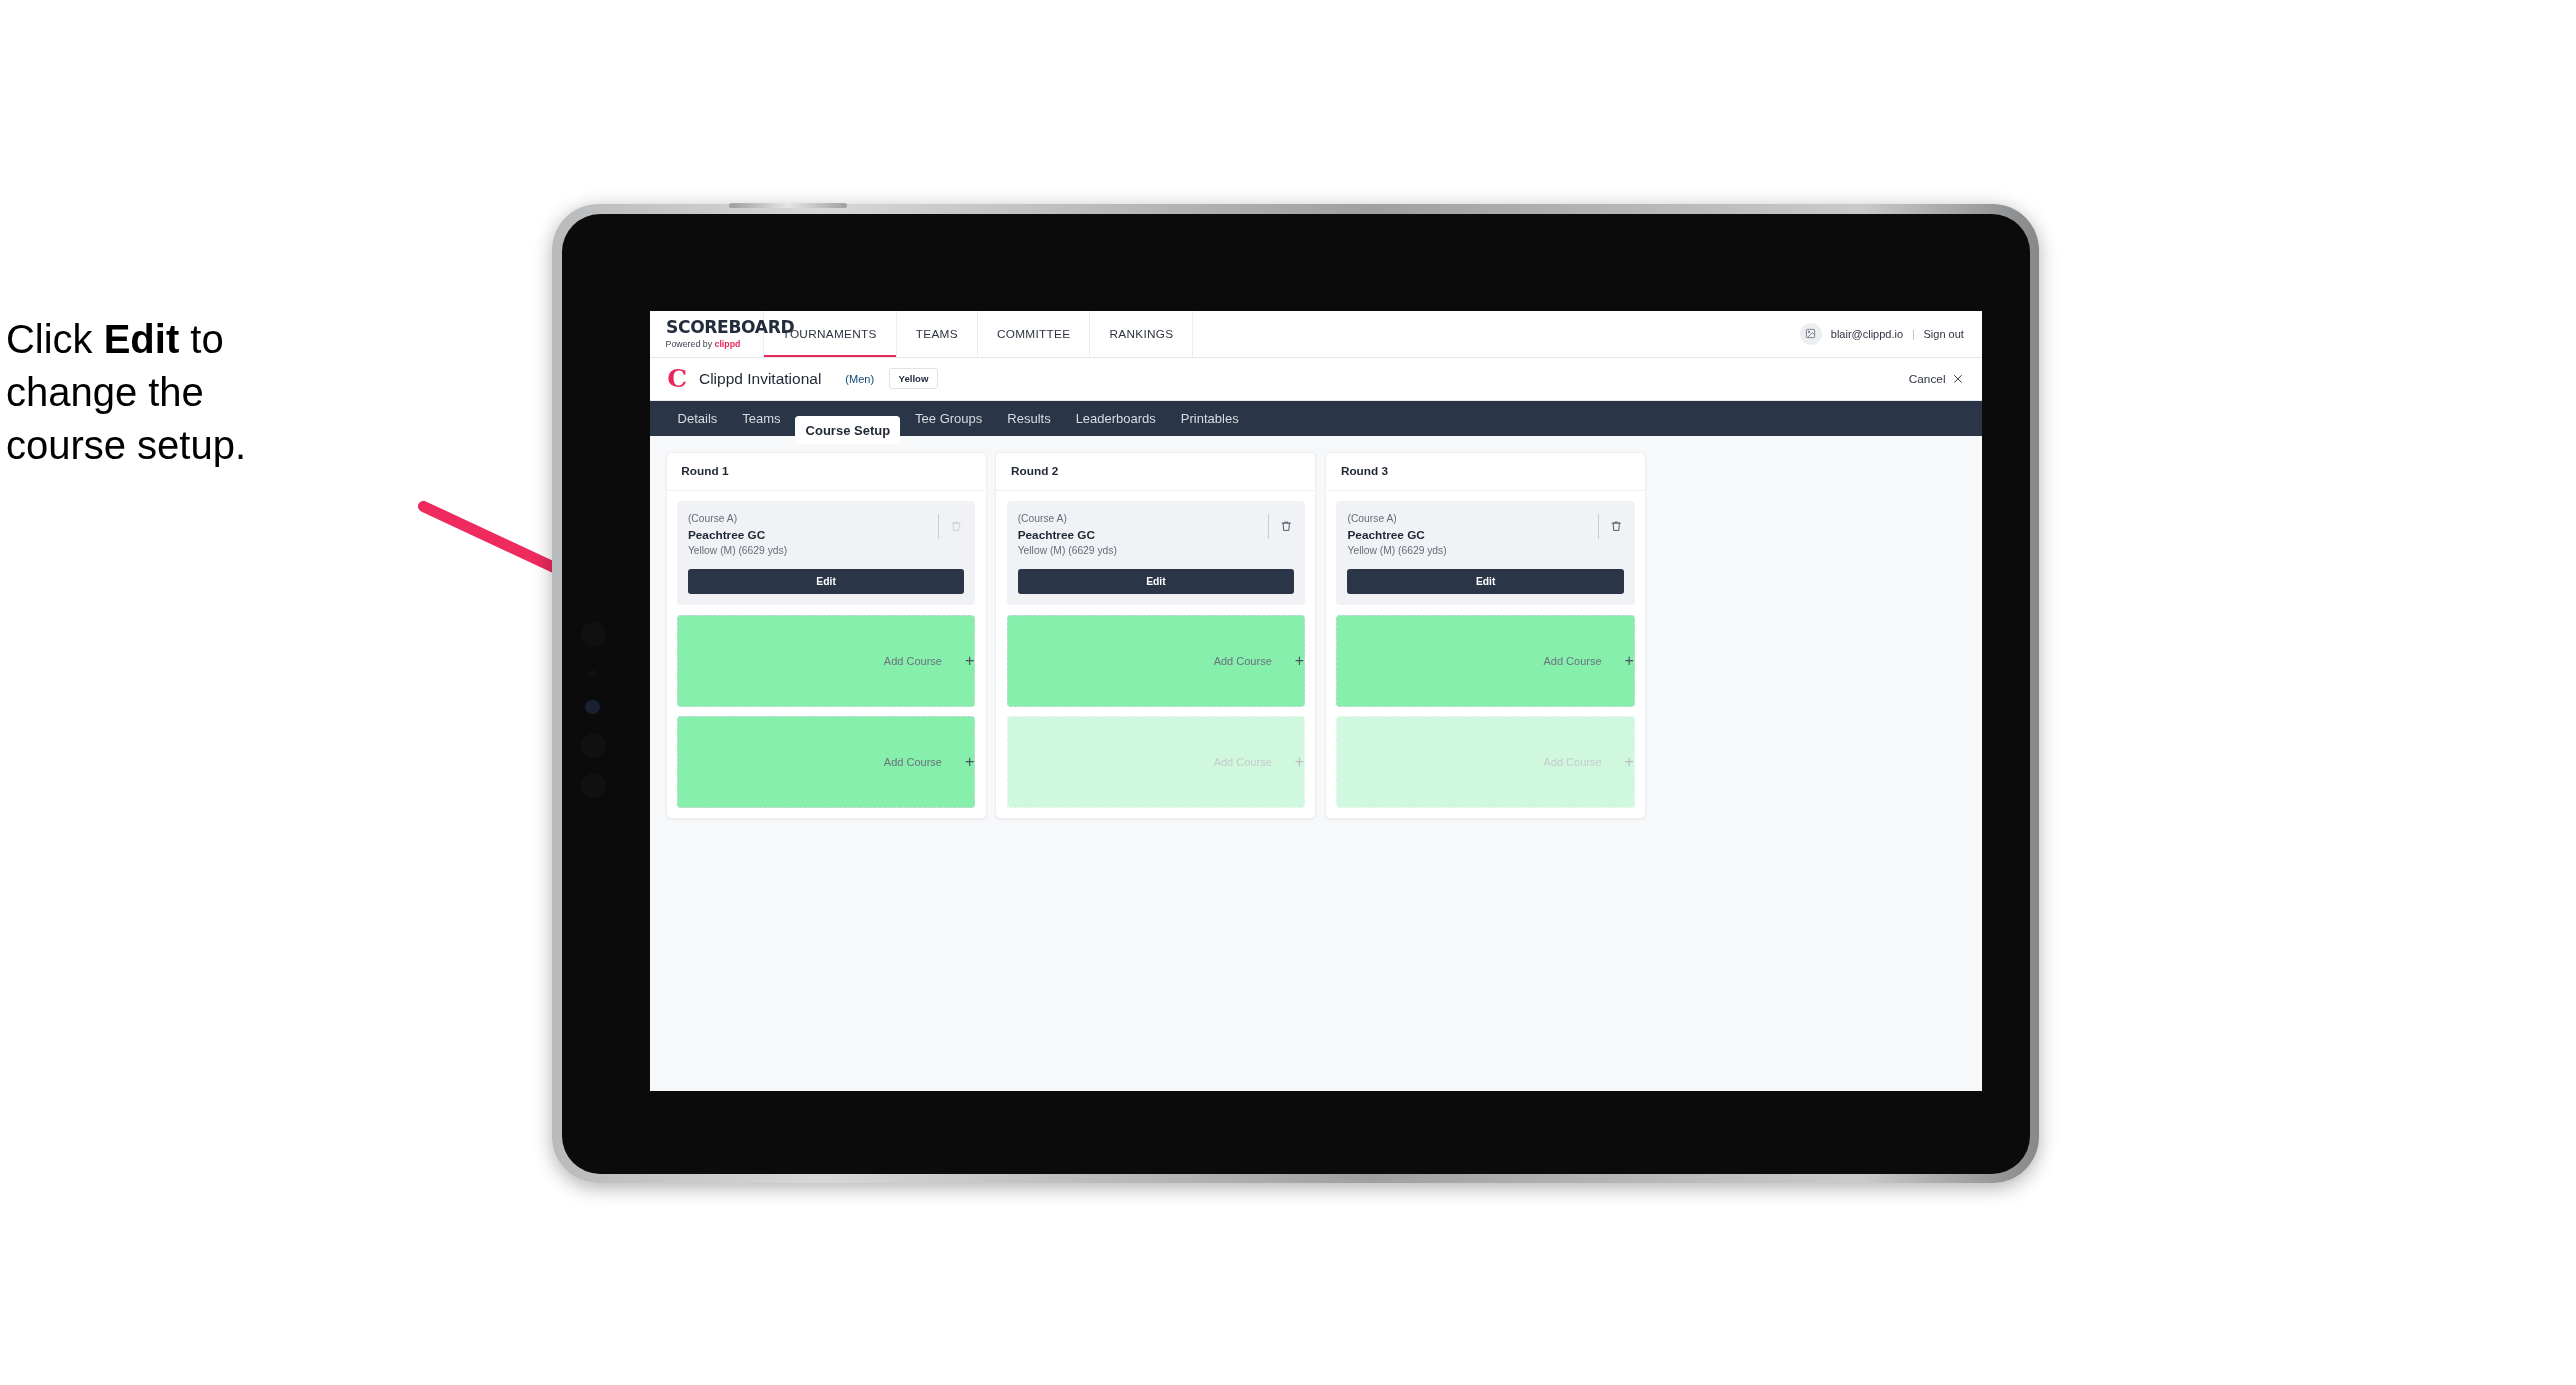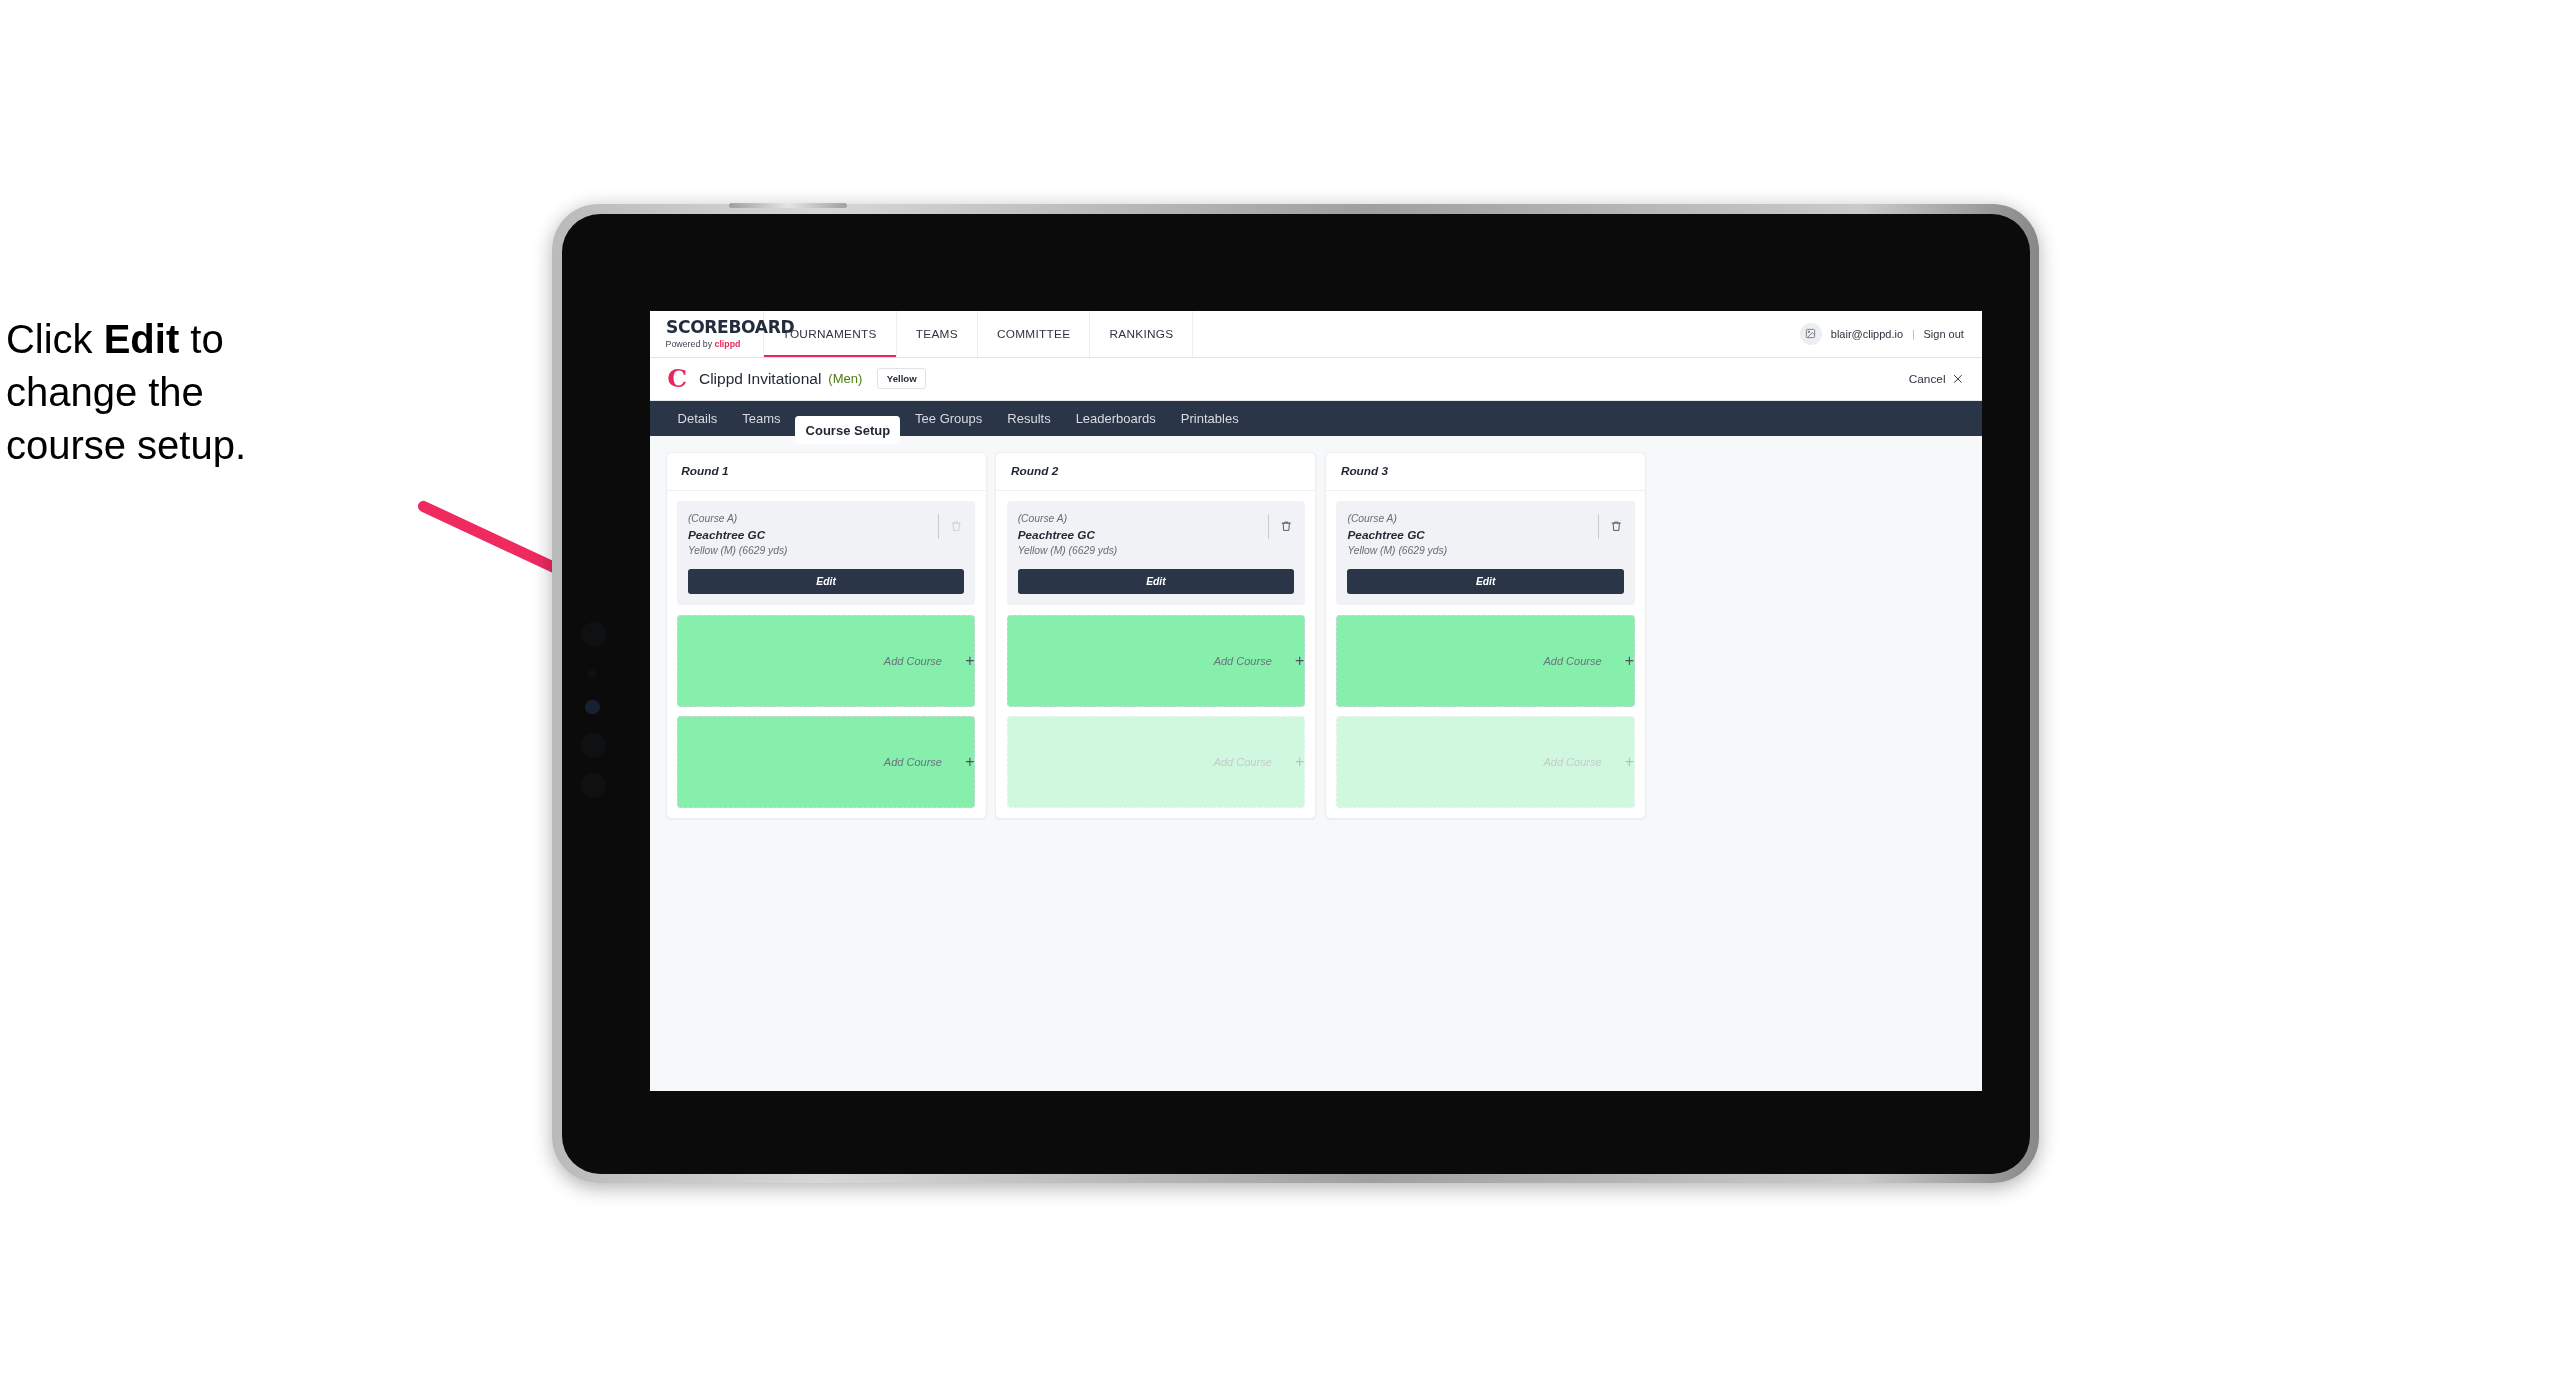--- a/index.html
+++ b/index.html
@@ -56,35 +56,35 @@
   #avatar svg{width:11px;height:11px;}
   .divider-pipe{color:#b9bdc5;}
   #signout{cursor:pointer;}
 
   
   #eventbar{height:42px;background:#fff;display:flex;align-items:center;padding:0 17.7px;
             border-bottom:0.7px solid #e6e8ec;}
   #clippd-c{font-family:"DejaVu Serif",serif;font-weight:700;font-size:25px;color:#e8275a;
             line-height:1;margin-right:11.8px;}
   #event-name{font-size:15.5px;color:#1f2733;}
-  #event-gender{font-size:13px;color:#4d7c0f;margin-left:7px;}
+  #event-gender{font-size:11px;color:#0c4a6e;margin-left:24px;}
   #hosting-badge{margin-left:14.7px;border:0.7px solid #dfe2e7;border-radius:2.9px;
     padding:4.4px 8.8px;font-size:9.6px;font-weight:700;color:#232c3d;background:#fff;}
   #cancel-btn{margin-left:auto;display:flex;align-items:center;gap:6.6px;font-size:11.8px;color:#2d3340;cursor:pointer;}
   #cancel-btn svg{width:11.8px;height:11.8px;}
 
   
   #tabs{height:35px;background:#2b3548;display:flex;align-items:center;padding:0 17.7px;gap:4.4px;}
   .tab{font-size:13px;color:#d7dbe2;padding:6.6px 10.3px;border-radius:3.7px;cursor:pointer;white-space:nowrap;}
   .tab.active{background:#fff;color:#1f2733;font-weight:700;margin-top:24px;}
 
   
   #rounds{display:flex;gap:8.8px;padding:16px;box-sizing:border-box;align-items:flex-start;}
   .round-col{width:319px;background:#fff;border:0.7px solid #eceef1;border-radius:5.2px;
-    box-shadow:0 0.7px 1.5px rgba(22,30,45,.05);overflow:hidden;flex:0 0 auto;font-style:italic;}
+    box-shadow:0 0.7px 1.5px rgba(22,30,45,.05);overflow:hidden;flex:0 0 auto;}
   .round-head{padding:11.8px 14.7px;border-bottom:0.7px solid #eef0f3;font-size:11.8px;
     font-weight:700;color:#1f2733;}
   .round-body{padding:10.3px;}
   .course-card{background:#f0f2f5;border-radius:3.7px;padding:10.3px 11px 11px;position:relative;}
   .course-top{display:flex;align-items:flex-start;justify-content:center;}
   .course-meta{flex:1;}
   .course-sub{font-size:10.3px;color:#666d79;line-height:1.45;}
   .course-name{font-size:11.8px;font-weight:700;color:#1f2733;line-height:1.5;}
   .trash-wrap{display:flex;align-items:center;gap:9.6px;padding-top:2.2px;}
   .v-divider{width:0.7px;height:25px;background:#c8ccd3;}

